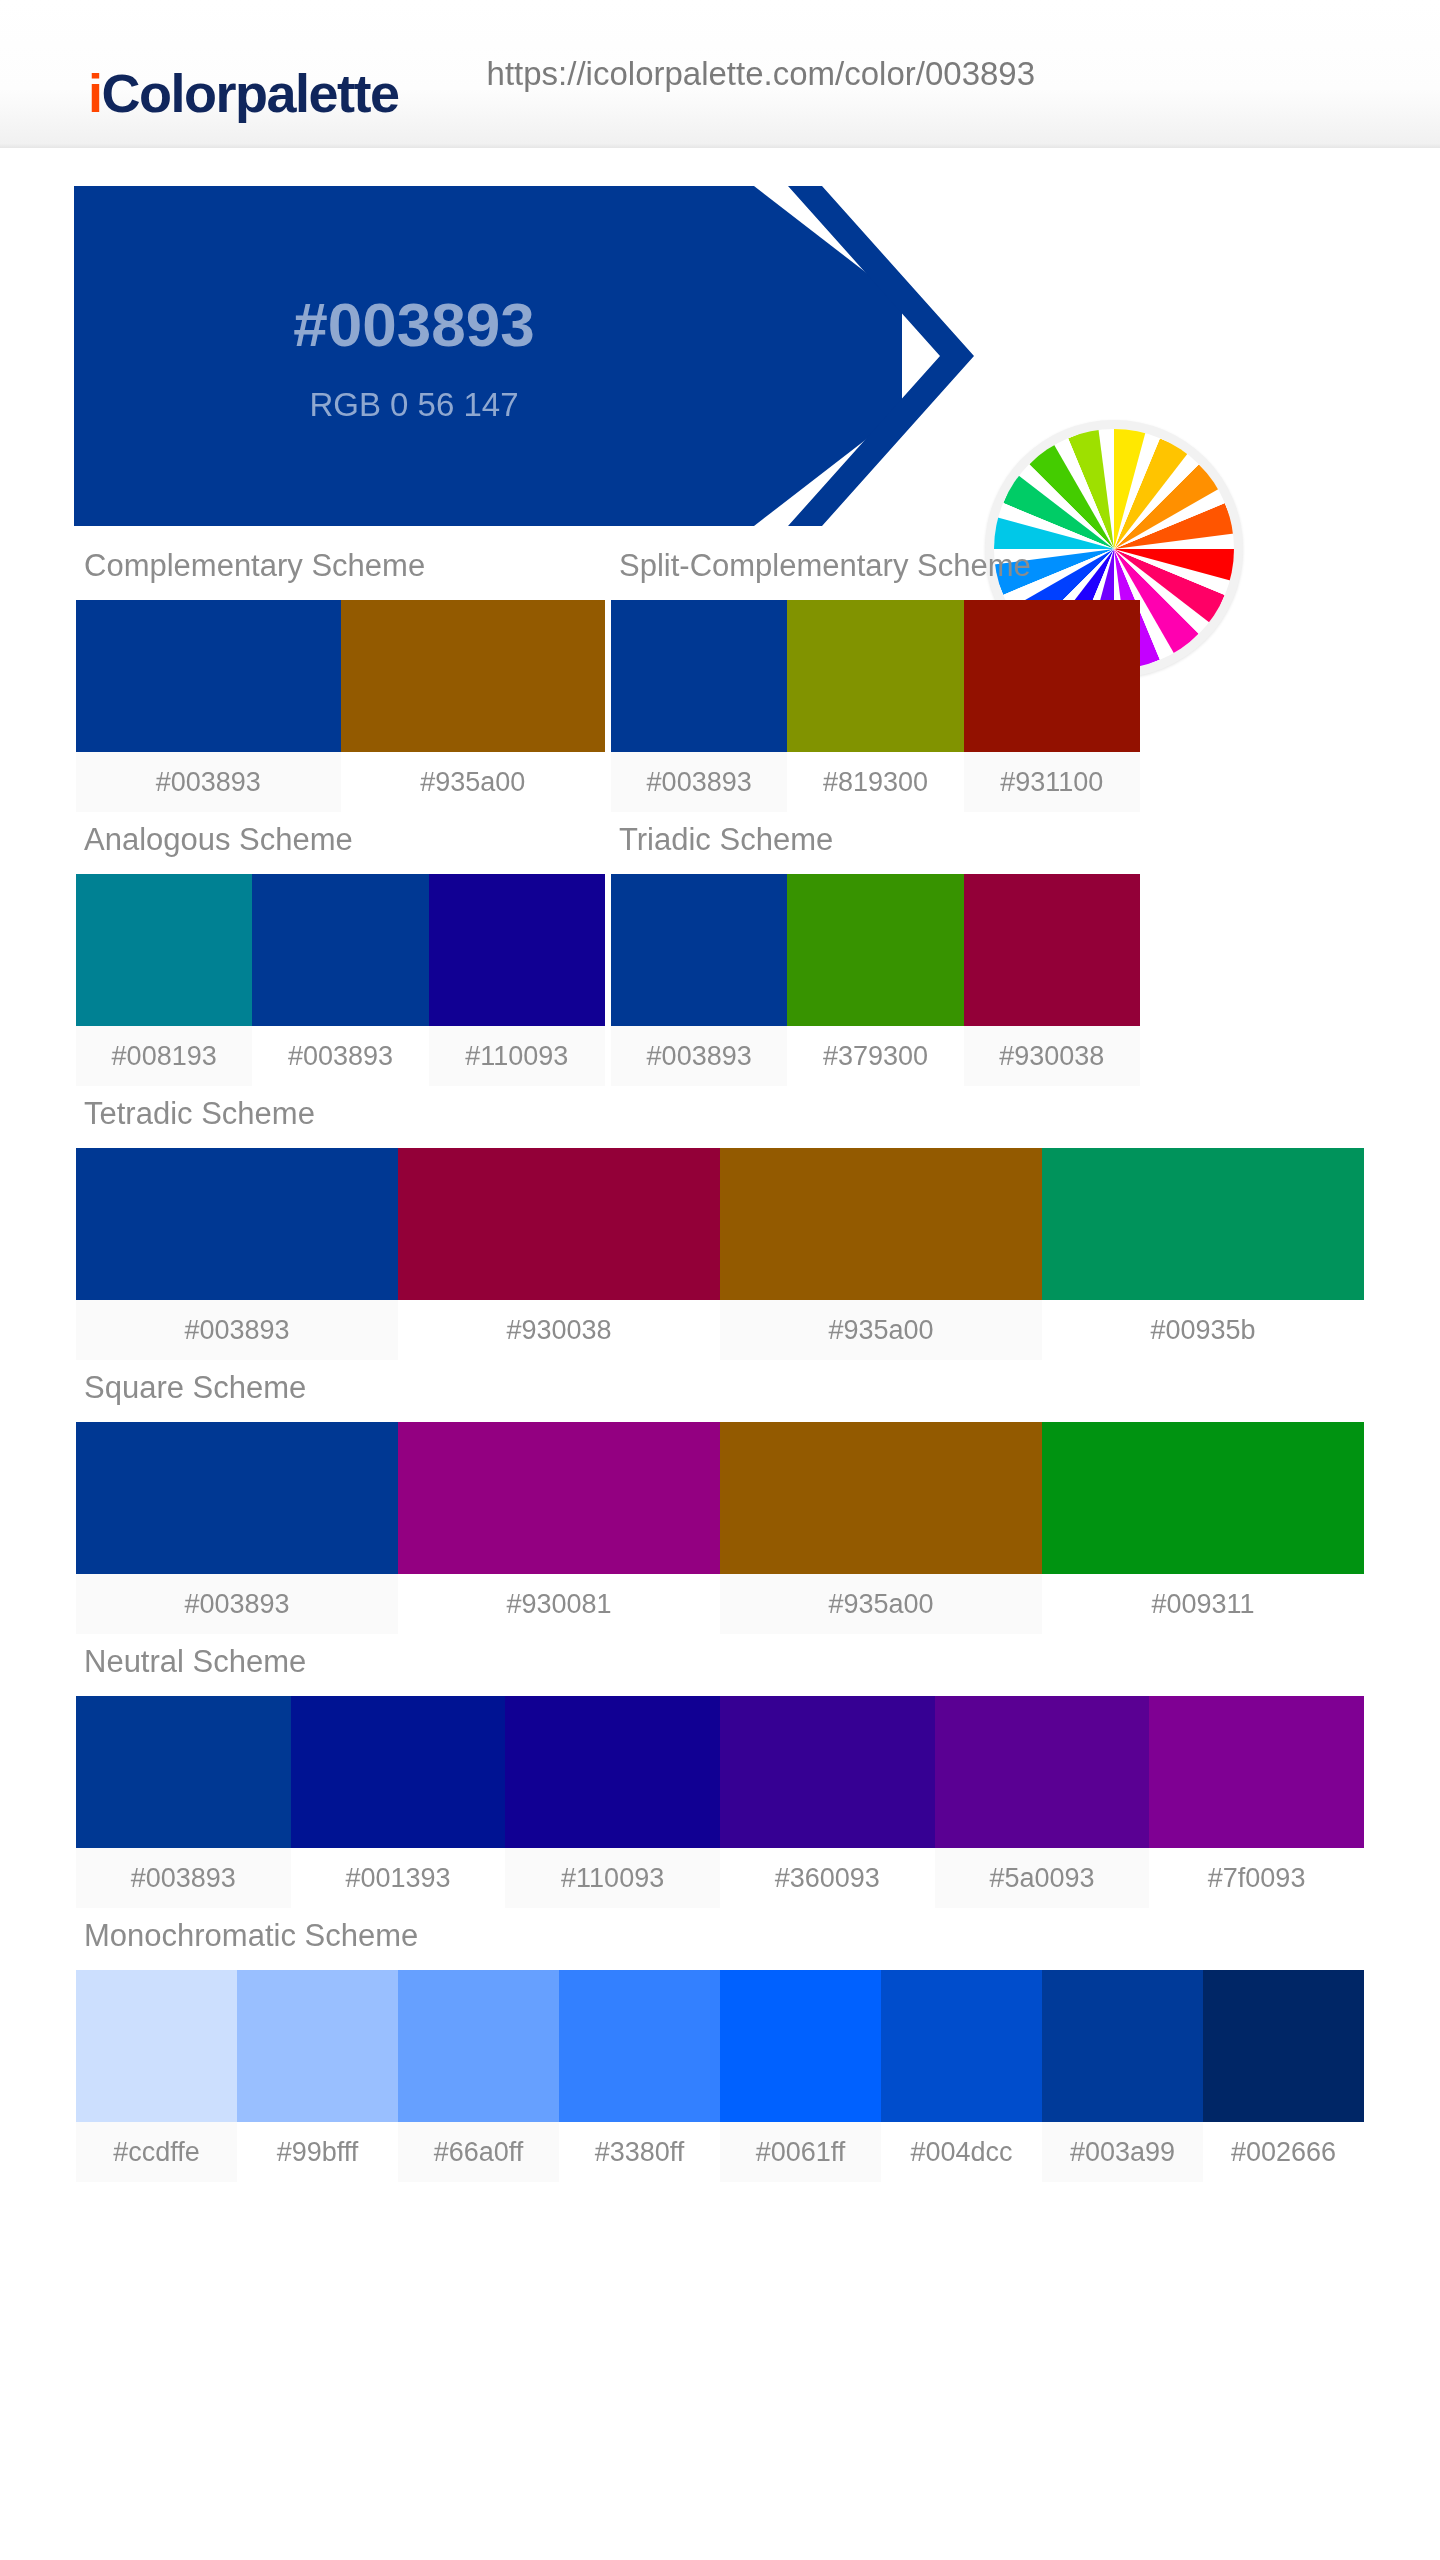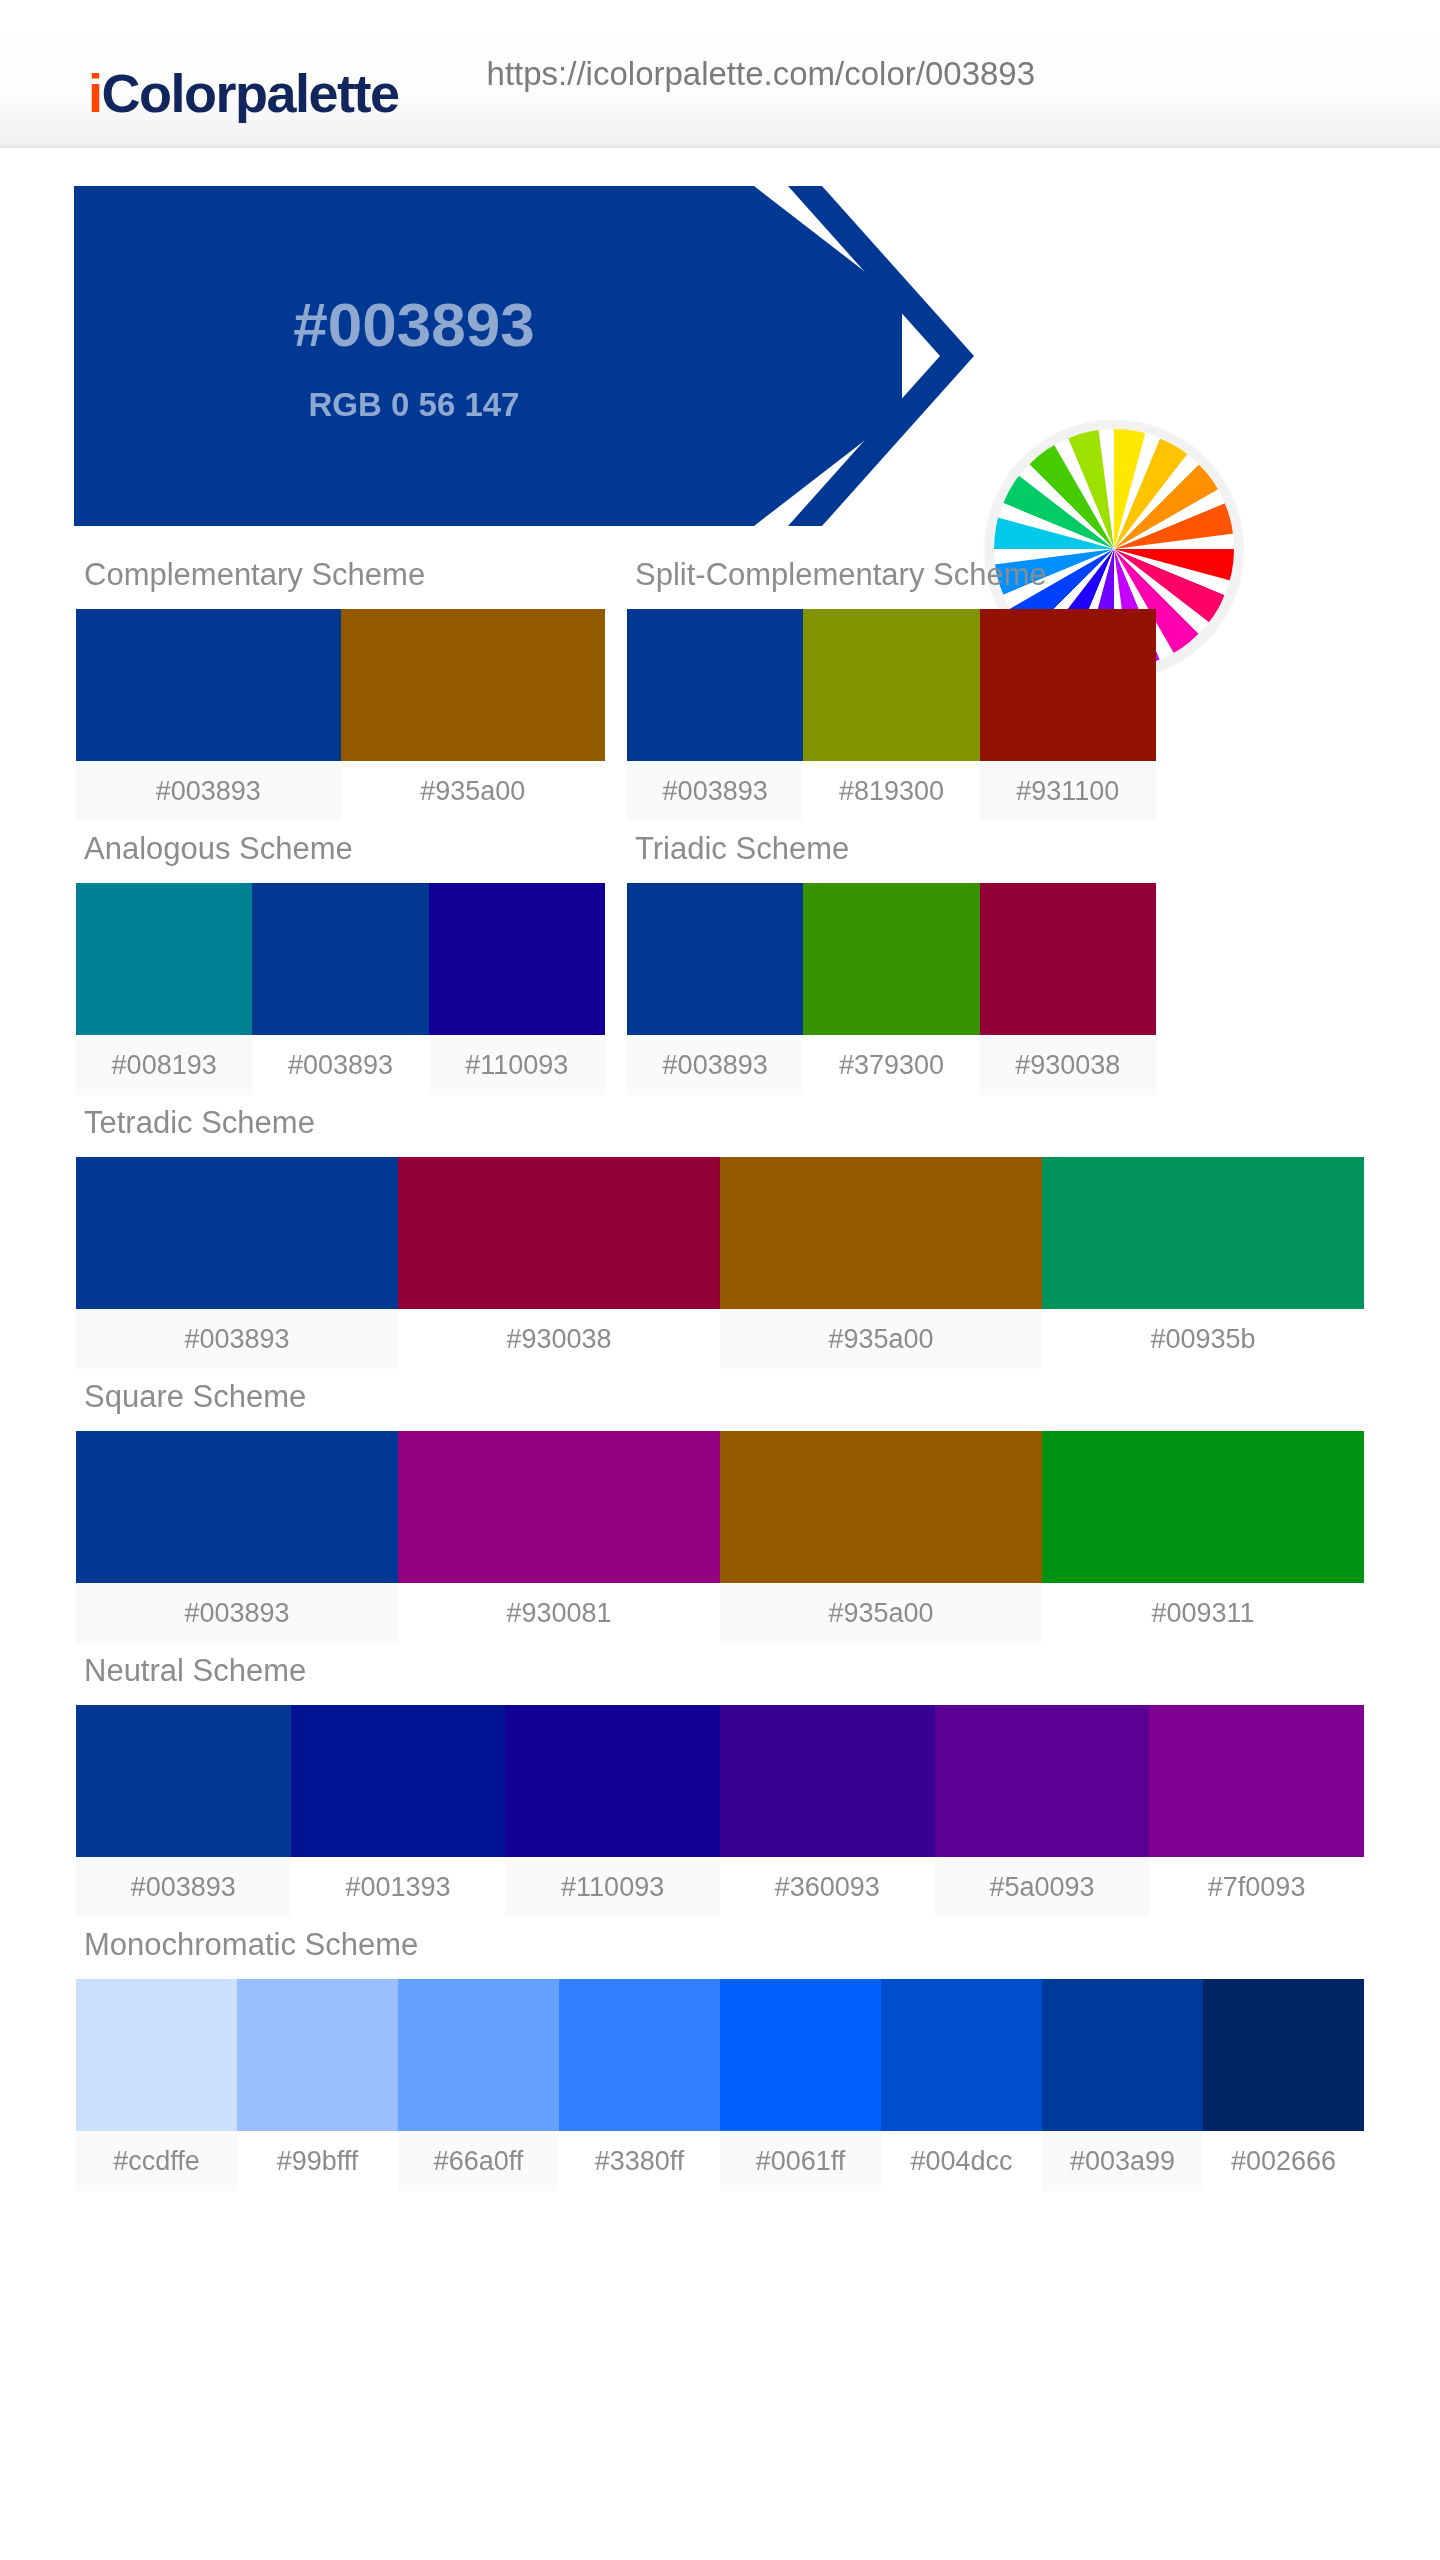--- a/index.html
+++ b/index.html
@@ -64,21 +64,21 @@
     display:flex; flex-direction:column;
     align-items:center; justify-content:center;
     gap:26px;
   }
   .hero-hex {
     font-size:62px; font-weight:bold;
     color:#8fa8d0;
     letter-spacing:0px;
   }
   .hero-rgb {
-    font-size:33px; font-weight:bold;
+    font-size:33px; font-weight:normal;
     color:#8fa8d0;
   }
 
   .schemes-title {
     position:absolute;
     left:865px; top:186px;
     width:500px;
     text-align:center;
     font-size:52px;
     font-weight:bold;
@@ -111,23 +111,22 @@
   }
 
   
   .schemes {
     position:relative;
     width:1440px;
     padding:0 76px;
   }
   .row {
     display:flex;
-    gap:22px;
+    gap:6px;
     margin-bottom:10px;
-    margin-top:9px;
   }
   .block { }
   .block.half { width:529px; }
   .block.full { width:1288px; }
 
   .block-title {
     font-size:31px;
     color:#8c8c8c;
     font-weight:normal;
     padding-left:8px;

